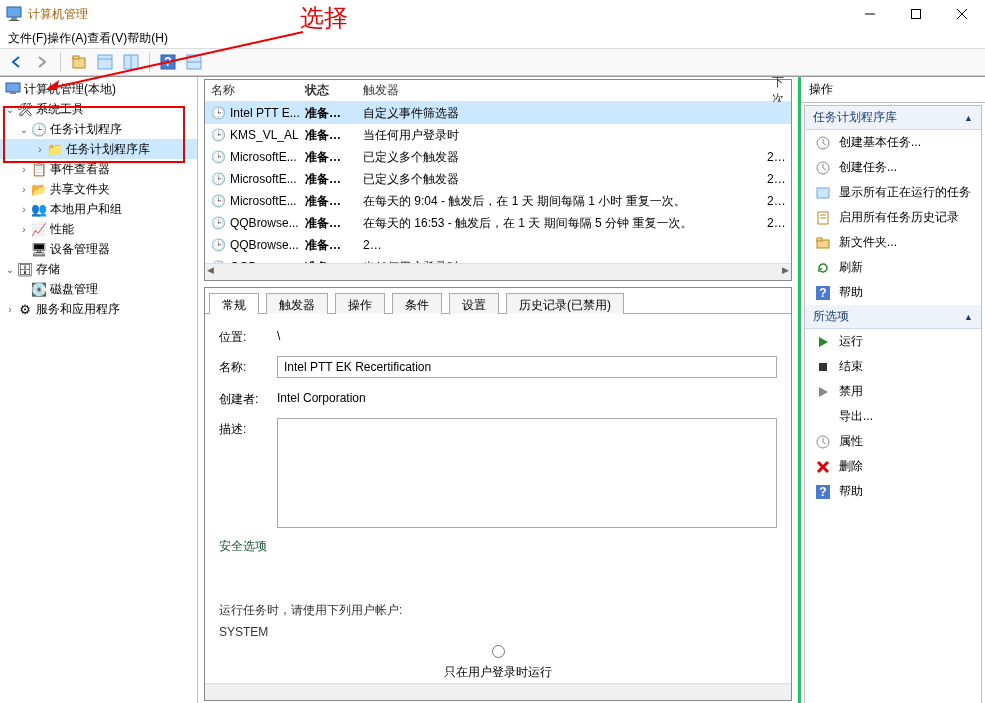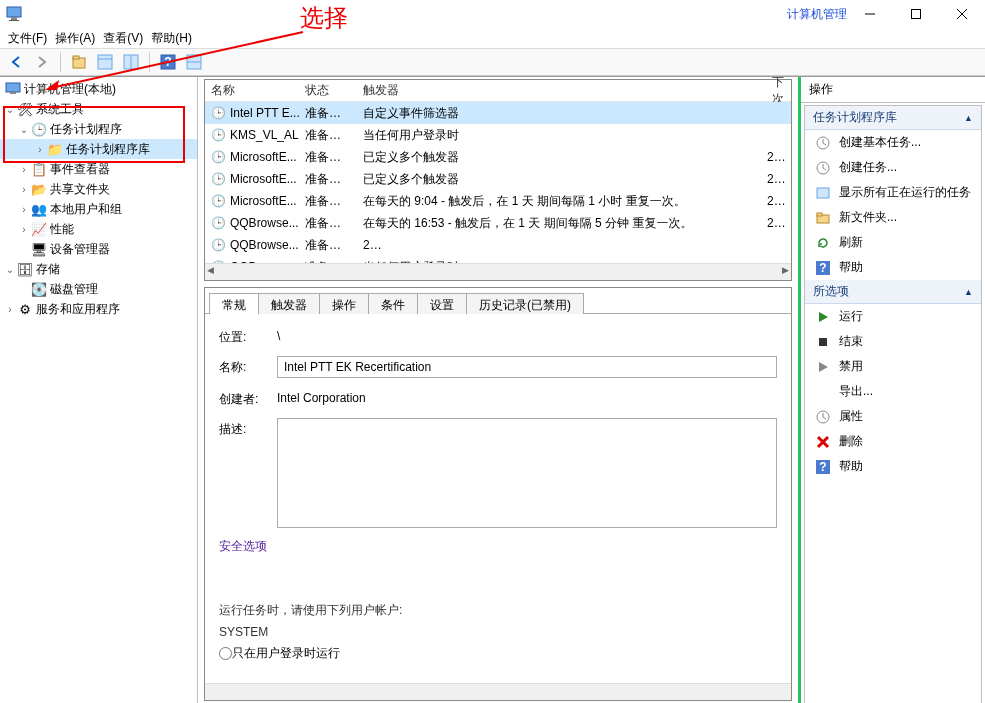--- a/index.html
+++ b/index.html
@@ -6,26 +6,26 @@
 body { background: #fff; overflow: hidden; width: 985px; height: 703px; position: relative; }
 
 
 .anno-text { position: absolute; top: 2px; left: 300px; color: #e00; font-size: 24px; font-weight: 500; z-index: 50; pointer-events: none; }
 .anno-line { position: absolute; top: 30px; left: 45px; width: 260px; height: 60px; z-index: 49; pointer-events: none; }
 .anno-box  { position: absolute; top: 106px; left: 3px; width: 182px; height: 57px; border: 2px solid #e00; z-index: 48; pointer-events: none; }
 
 
 .titlebar { height: 28px; display: flex; align-items: center; padding-left: 6px; border-bottom: 0px solid #ddd; background: #fff; }
 .titlebar .app-icon { width: 16px; height: 16px; margin-right: 6px; }
-.titlebar .title { flex: 1; color: #1d4ed8; text-align: right; }
+.titlebar .title { flex: 1; color: #a16207; }
 .winbtns { display: flex; height: 100%; }
 .winbtn { width: 46px; display: flex; align-items: center; justify-content: center; color: #222; }
 
 
-.menubar { height: 20px; display: flex; padding-left: 8px; align-items: center; gap: 8px; background: #fff; }
+.menubar { height: 20px; display: flex; padding-left: 8px; align-items: center; gap: 0; background: #fff; }
 .menubar span { color: #000; }
 
 
 .toolbar { height: 28px; border-top: 1px solid #ddd; border-bottom: 1px solid #ccc; display: flex; align-items: center; padding-left: 6px; gap: 6px; background: #f9f9f9; }
 .tbsep { width: 1px; height: 20px; background: #ccc; margin: 0 2px; }
 .tbbtn { width: 20px; height: 20px; display: flex; align-items: center; justify-content: center; border: 1px solid transparent; }
 
 
 .main { display: flex; height: calc(703px - 28px - 20px - 28px); border-top: 1px solid #999; }
 .tree-pane { width: 198px; border-right: 1px solid #bfbfbf; overflow: auto; background: #fff; padding-top: 2px; }
@@ -45,40 +45,40 @@
 
 
 .tasklist-wrap { border: 1px solid #888; margin: 2px 6px 0 6px; height: 202px; display: flex; flex-direction: column; }
 .tl-head { display: flex; background: #fff; border-bottom: 1px solid #e5e5e5; height: 22px; align-items: center; }
 .tl-head .col { padding: 0 6px; color: #333; border-right: 1px solid transparent; }
 .tl-body { flex: 1; overflow-y: hidden; overflow-x: auto; }
 .tl-row { display: flex; height: 22px; align-items: center; }
 .tl-row .col { padding: 0 6px; white-space: nowrap; overflow: hidden; text-overflow: ellipsis; color: #000; }
 .tl-row.selected { background: #cce8ff; }
 .col-name { width: 94px; display: flex; align-items: center; gap: 4px; }
-.col-status { width: 58px; }
+.col-status { width: 58px; font-weight: bold; }
 .col-trig { flex: 1; min-width: 0; }
 .col-last { width: 30px; text-align: right; color: #555; }
 .hscroll { height: 17px; border-top: 1px solid #ddd; background: #f0f0f0; position: relative; }
 .hscroll::before { content: "◀"; position: absolute; left: 2px; top: 1px; font-size: 9px; color: #666; }
 .hscroll::after { content: "▶"; position: absolute; right: 2px; top: 1px; font-size: 9px; color: #666; }
 
 
 .detail { flex: 1; margin: 6px 6px 2px 6px; border: 1px solid #888; display: flex; flex-direction: column; min-height: 0; }
-.tabs { display: flex; height: 26px; background: #fff; padding: 4px 4px 0 4px; gap: 0; border-bottom: 1px solid #aaa; }
+.tabs { display: flex; height: 26px; background: #fff; padding: 4px 4px 0 4px; gap: 8px; border-bottom: 1px solid #aaa; }
 .tab { padding: 3px 12px; border: 1px solid #aaa; border-bottom: none; background: #f4f4f4; position: relative; top: 1px; margin-right: -1px; color: #000; }
 .tab.active { background: #fff; z-index: 1; }
 .tab-content { flex: 1; padding: 12px 14px; overflow-y: auto; overflow-x: auto; color: #333; }
 .form-row { display: flex; align-items: flex-start; margin-bottom: 10px; }
 .form-row .lbl { width: 58px; color: #000; padding-top: 3px; }
 .form-row input[type=text] { flex: 1; border: 1px solid #aaa; height: 22px; padding: 0 6px; background: #fff; color: #000; }
 .form-row .val { color: #000; padding-top: 3px; }
 .form-row textarea { flex: 1; border: 1px solid #aaa; height: 110px; padding: 4px 6px; resize: none; background: #fff; }
-.sec-head { margin: 8px 0 8px 0; color: #4c1d95; }
-.radio-row { margin: 6px 0 6px 0; display: flex; align-items: center; color: #000; }
+.sec-head { margin: 8px 0 8px 0; color: #14532d; }
+.radio-row { margin: 6px 0 6px 0; display: flex; align-items: center; gap: 6px; color: #000; flex-direction: column; }
 .det-hscroll { height: 17px; border-top: 1px solid #ddd; background: #f0f0f0; }
 
 
 .actions-pane .ah { background: #fff; padding: 4px 8px; border-bottom: 1px solid #bfbfbf; font-weight: 400; color: #000; }
 .actions-inner { border: 1px solid #bfbfbf; margin: 2px 3px; height: calc(100% - 8px); overflow: auto; }
 .agroup { background: #eef3fa; border-bottom: 1px solid #c9d8ef; padding: 3px 8px; display: flex; justify-content: space-between; align-items: center; color: #1a3e74; }
 .agroup .caret { font-size: 9px; color: #1a3e74; }
 .aitem { display: flex; align-items: center; gap: 8px; padding: 4px 8px 4px 10px; color: #000; }
 .aitem .ai { width: 16px; height: 16px; display: inline-flex; align-items: center; justify-content: center; font-size: 12px; }
 .aitem .more { margin-left: auto; font-size: 9px; color: #666; }
@@ -397,20 +397,30 @@
             <span class="ai">
               <svg width="16" height="16">
                 <rect x="2" y="3" width="12" height="10" fill="#cfe5fb" stroke="#6aa6e8"></rect>
               </svg>
             </span>
             <span>显示所有正在运行的任务</span>
           </div>
           <div class="aitem">
             <span class="ai">
               <svg width="16" height="16">
+                <rect x="3" y="2" width="10" height="12" fill="#fff" stroke="#b58a2a"></rect>
+                <line x1="5" y1="5" x2="11" y2="5" stroke="#b58a2a"></line>
+                <line x1="5" y1="8" x2="11" y2="8" stroke="#b58a2a"></line>
+              </svg>
+            </span>
+            <span>启用所有任务历史记录</span>
+          </div>
+          <div class="aitem">
+            <span class="ai">
+              <svg width="16" height="16">
                 <rect x="2" y="5" width="12" height="8" fill="#f5d58a" stroke="#b58a2a"></rect>
                 <rect x="2" y="3" width="5" height="3" fill="#f5d58a" stroke="#b58a2a"></rect>
               </svg>
             </span>
             <span>新文件夹...</span>
           </div>
           <div class="aitem">
             <span class="ai">
               <svg width="16" height="16">
                 <path d="M4 8a4 4 0 1 1 1.2 2.8" fill="none" stroke="#2a8a2a" stroke-width="1.5"></path>

